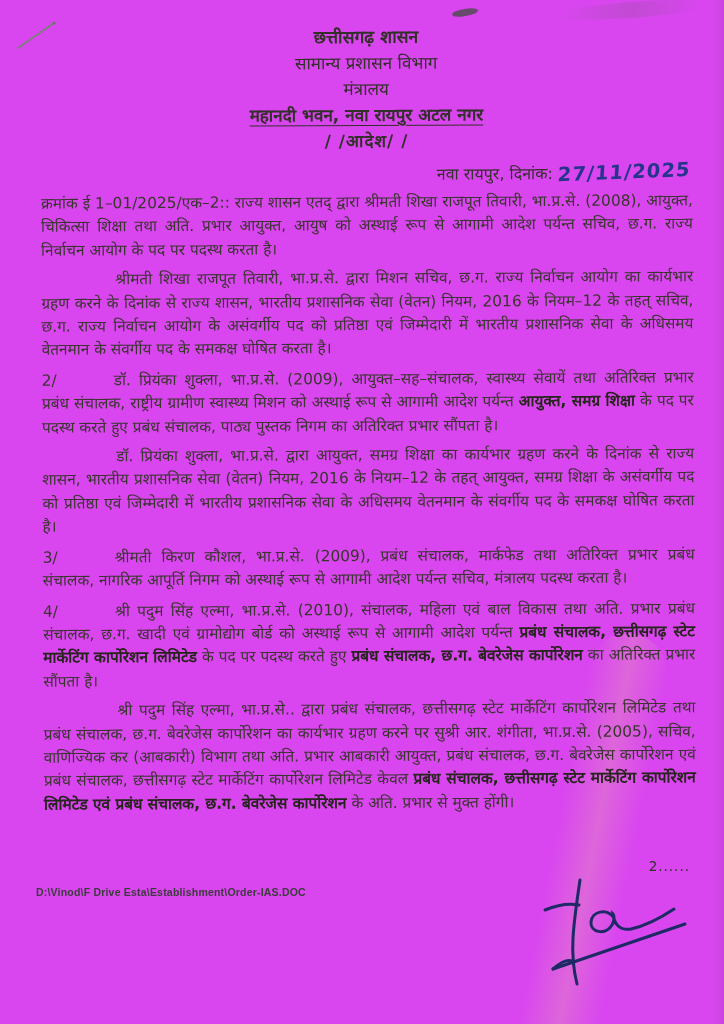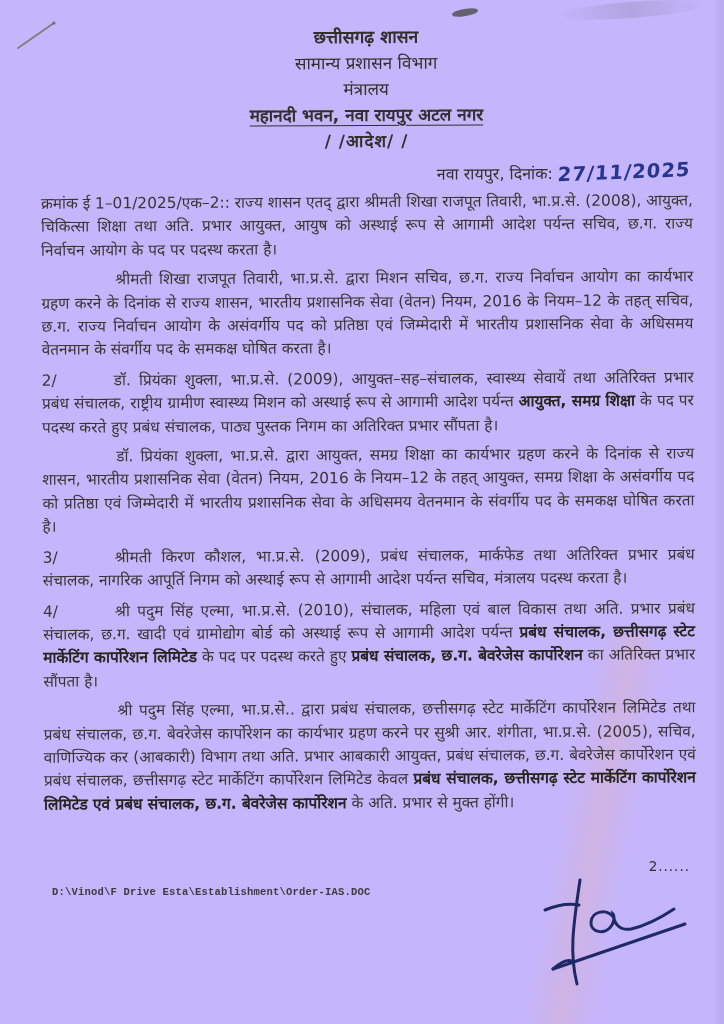--- a/index.html
+++ b/index.html
@@ -4,21 +4,21 @@
 <style>
   html,body { margin:0; padding:0; }
   body {
     width:724px; height:1024px;
     background:#efeeea;
     font-family:"DejaVu Sans","Liberation Sans",sans-serif;
   }
   .sheet {
     position:relative;
     width:724px; height:1024px;
-    background:#c4b5fd;
+    background:#d946ef;
     overflow:hidden;
     color:#3a362f;
   }
   .sheet::after {
     content:'';
     position:absolute; right:0; top:0; bottom:0; width:12px;
     background:linear-gradient(to right, rgba(0,0,0,0), rgba(0,0,0,0.06));
     pointer-events:none;
   }
   .content {
@@ -49,22 +49,22 @@
   .para.numbered { margin-top:7px; }
   .para.indent { text-indent:74px; }
   .para-num { display:inline-block; width:72px; text-indent:0; }
   .seg-bold { font-weight:bold; color:#27241e; }
   
   .page-num {
     position:absolute; top:858px; right:34px;
     font-size:13.5px; color:#33302a; letter-spacing:1px;
   }
   .file-path {
-    position:absolute; top:886px; left:52px;
-    font-family:Liberation Mono, monospace;
+    position:absolute; top:886px; left:36px;
+    font-family:Liberation Sans, sans-serif;
     font-weight:bold; font-size:10.5px; color:#3c3c3c; letter-spacing:0.2px;
   }
   .signature { position:absolute; top:868px; left:533px; }
   
   .pen-tick { position:absolute; top:14px; left:12px; }
   .smudge {
     position:absolute; top:9px; left:452px; width:26px; height:7px;
     background:#4b4b4b; border-radius:45%; transform:rotate(-9deg); opacity:0.8;
   }
   .ghost-streak {

